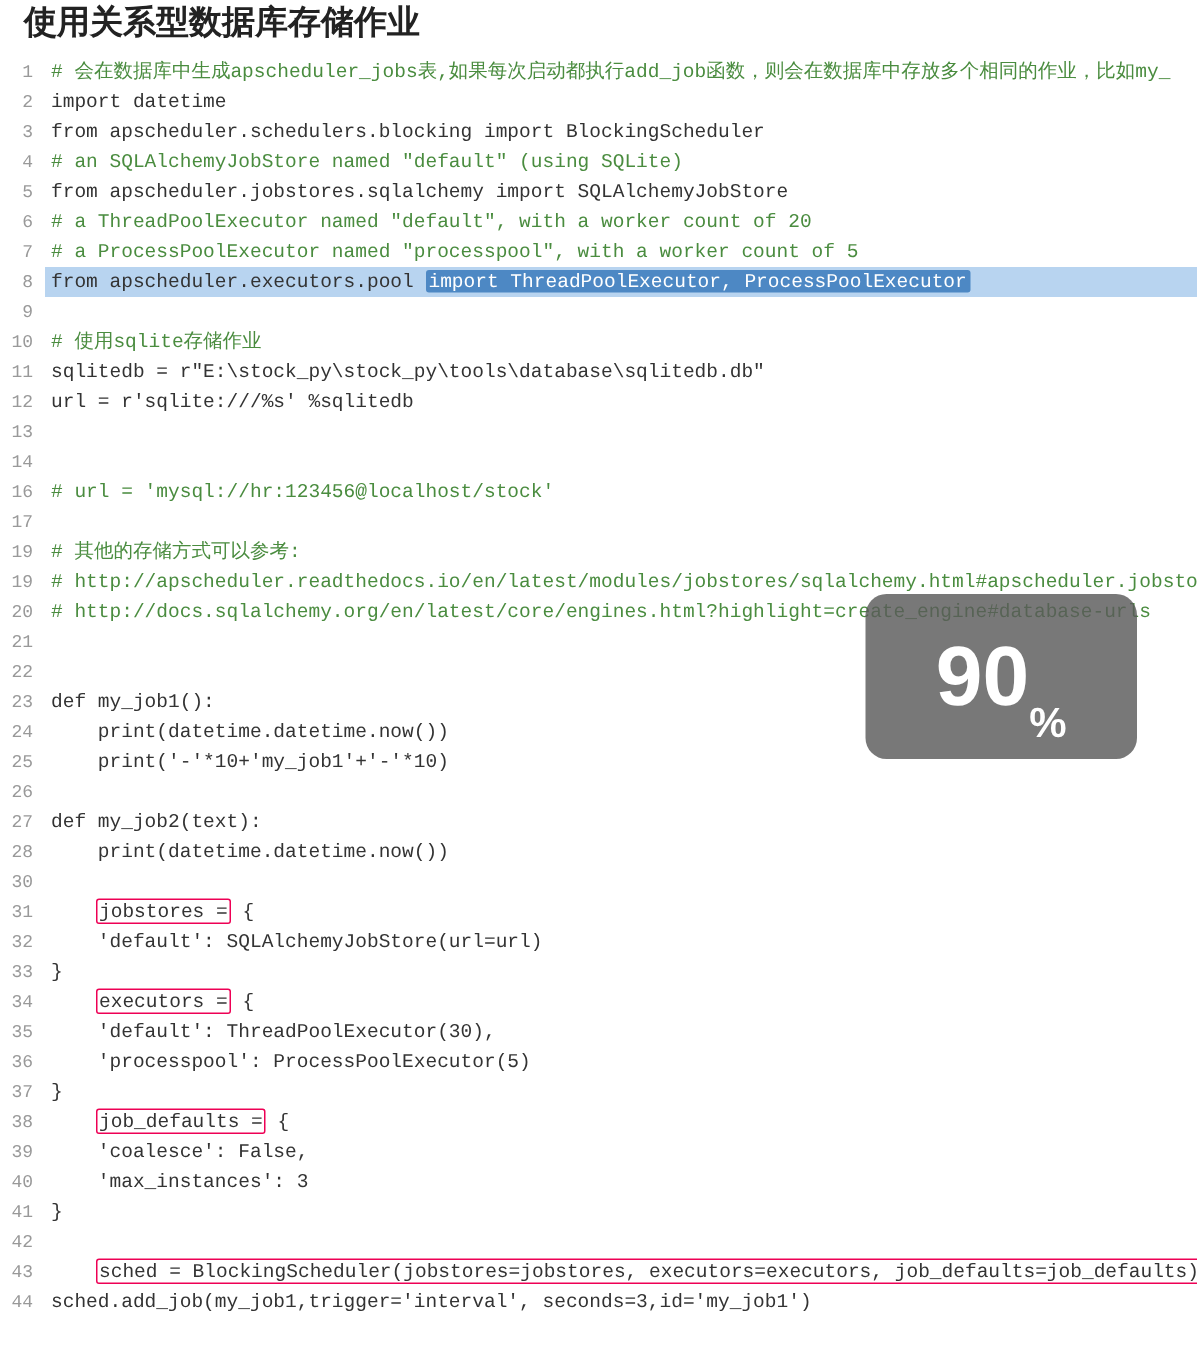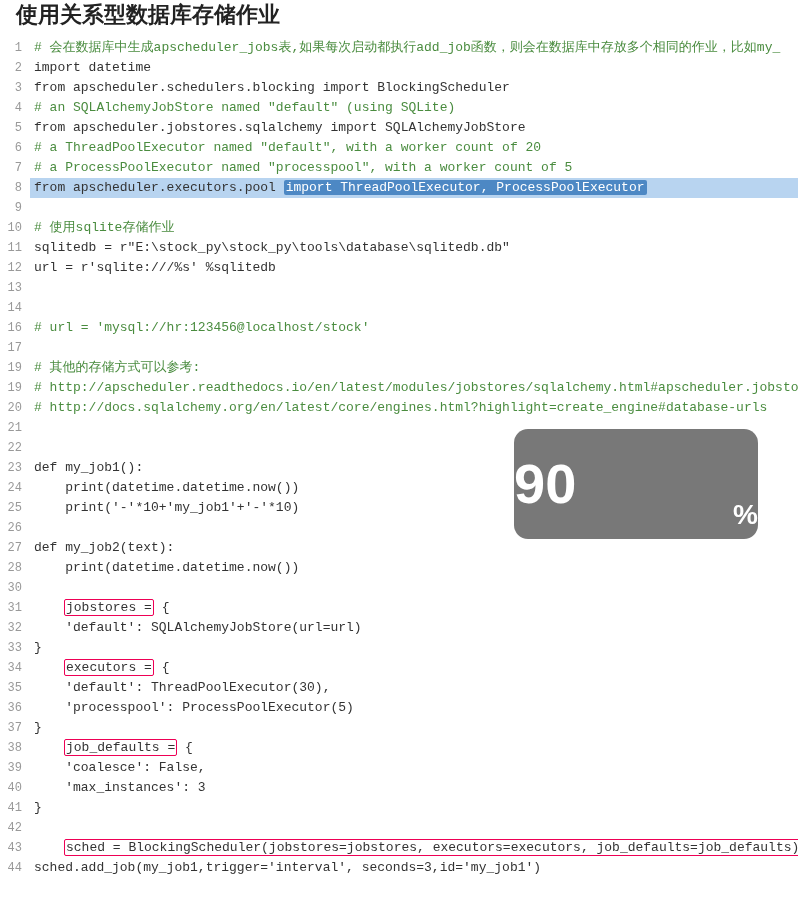--- a/index.html
+++ b/index.html
@@ -56,28 +56,28 @@
     .outline-box {
       display: inline;
       border: 1.5px solid #e05;
       border-radius: 2px;
       padding: 0 1px;
       margin-left: 30px;
     }
     .percent-badge {
       position: absolute;
       right: 40px;
-      top: 391px;
-      width: 244px;
+      top: 358px;
+      width: 181px;
       height: 110px;
       background: rgba(90, 90, 90, 0.82);
       border-radius: 14px;
       display: flex;
       align-items: center;
-      justify-content: space-between;
+      justify-content: center;
     }
     .percent-text {
       color: #fff;
       font-size: 56px;
       font-weight: bold;
       font-family: Arial, sans-serif;
       line-height: 1;
     }
     .percent-sign {
       color: #fff;

